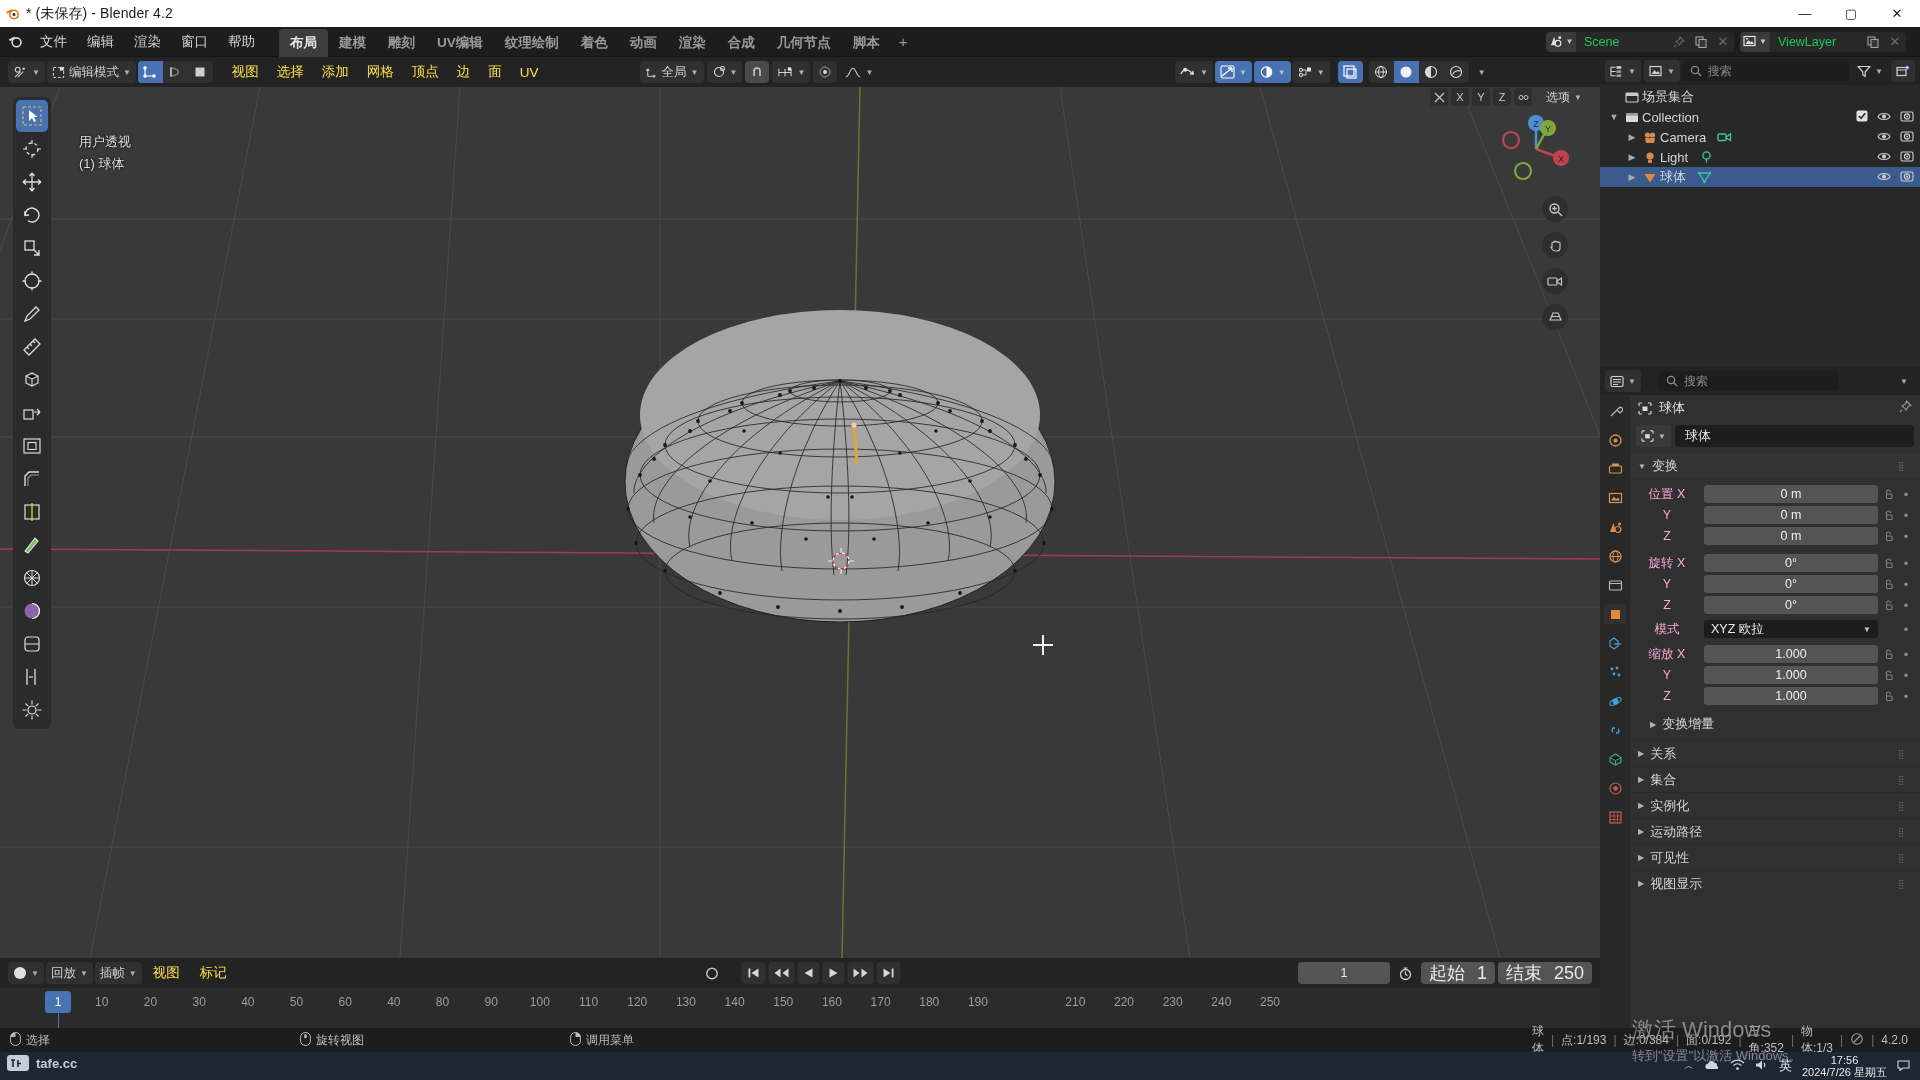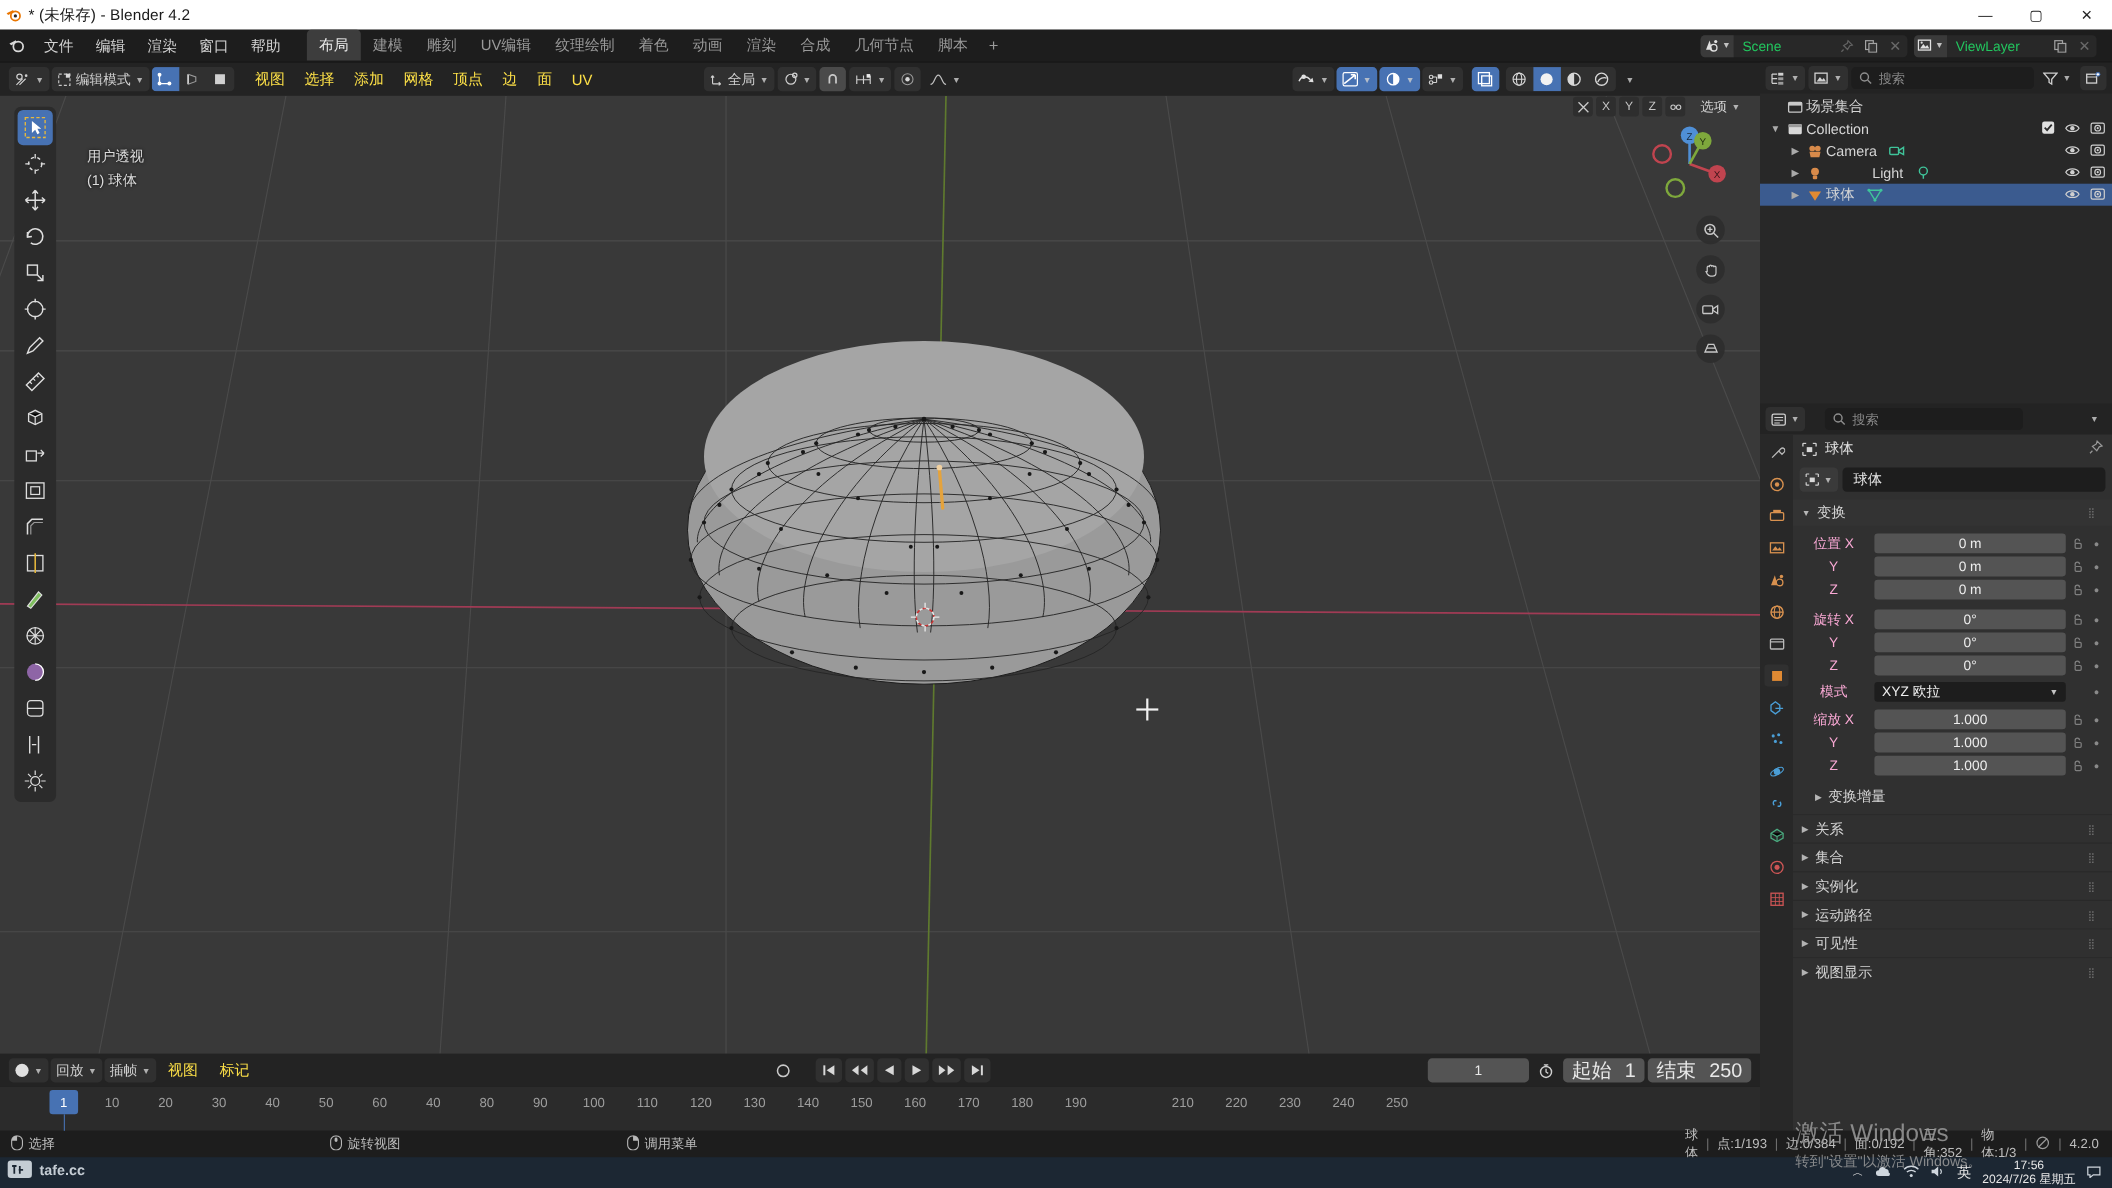--- a/index.html
+++ b/index.html
@@ -14,21 +14,21 @@
   #titlebar .tb-text { font-size:14px; color:#1a1a1a; letter-spacing:.1px; }
   #titlebar .tb-btns { margin-left:auto; display:flex; height:27px; }
   #titlebar .tb-btn { width:46px; height:27px; display:flex; align-items:center; justify-content:center;
     font-size:13px; color:#222; }
 
   
   #topbar { position:absolute; left:0; top:27px; width:1920px; height:30px;
     background:#1d1d1d; display:flex; align-items:center; border-bottom:1px solid #161616; }
   .blender-logo { width:30px; height:30px; display:flex; align-items:center; justify-content:center; }
   .menu-item { padding:3px 10px; font-size:13.5px; color:#d2d2d2; border-radius:3px; white-space:nowrap; }
-  .wsp-tabs { display:flex; align-items:flex-start; margin-left:14px; height:30px; }
+  .wsp-tabs { display:flex; align-items:flex-end; margin-left:14px; height:30px;font-weight:bold; }
   .wsp-tab { padding:5px 11px; font-size:13.5px; color:#9a9a9a; border-radius:4px 4px 0 0; white-space:nowrap; }
   .wsp-tab.active { background:#3d3d3d; color:#e8e8e8; }
   .wsp-add { padding:4px 8px; color:#9a9a9a; font-size:15px; }
   .topbar-right { margin-left:auto; display:flex; align-items:center; gap:0px; padding-right:8px; }
   .id-block { display:flex; align-items:center; background:#282828; border-radius:4px; height:20px; margin-right:6px;}
   .id-icon { width:30px; height:20px; display:flex; align-items:center; justify-content:center; background:#3a3a3a; border-radius:4px 0 0 4px;}
   .id-name { min-width:92px; padding:0 8px; font-size:12.5px; color:#22c55e; }
   .id-btn { width:22px; height:20px; display:flex; align-items:center; justify-content:center; opacity:.75;}
   .id-btn.dim { opacity:.35; }
 
@@ -924,21 +924,21 @@
         </span>
       </div>
       <div class="ol-row" style="padding-left: 24px;">
         <span class="exp">▶</span>
         <span class="oicon">
           <svg width="14" height="13" viewBox="0 0 14 13">
             <circle cx="7" cy="5" r="3.6" fill="#d88a4a"></circle>
             <rect x="5" y="8.5" width="4" height="3.5" rx="1" fill="#d88a4a"></rect>
           </svg>
         </span>
-        <span style="margin-right: 8px; margin-left: 42px;">Light</span>
+        <span style="margin-right: 8px;">Light</span>
         <span class="oicon">
           <svg width="15" height="14" viewBox="0 0 15 14">
             <circle cx="7.5" cy="5.5" r="3.6" fill="none" stroke="#3fc49a" stroke-width="1.3"></circle>
             <path d="M7.5 9 L7.5 12.5" stroke="#3fc49a" stroke-width="1.3"></path>
           </svg>
         </span>
         <span class="ol-right">
           <span><svg width="14" height="11" viewBox="0 0 14 11">
               <path d="M1 5.5 C3 1.5 11 1.5 13 5.5 C11 9.5 3 9.5 1 5.5 Z" fill="none" stroke="#cfcfcf" stroke-width="1.1"></path>
               <circle cx="7" cy="5.5" r="2" fill="#cfcfcf"></circle>

